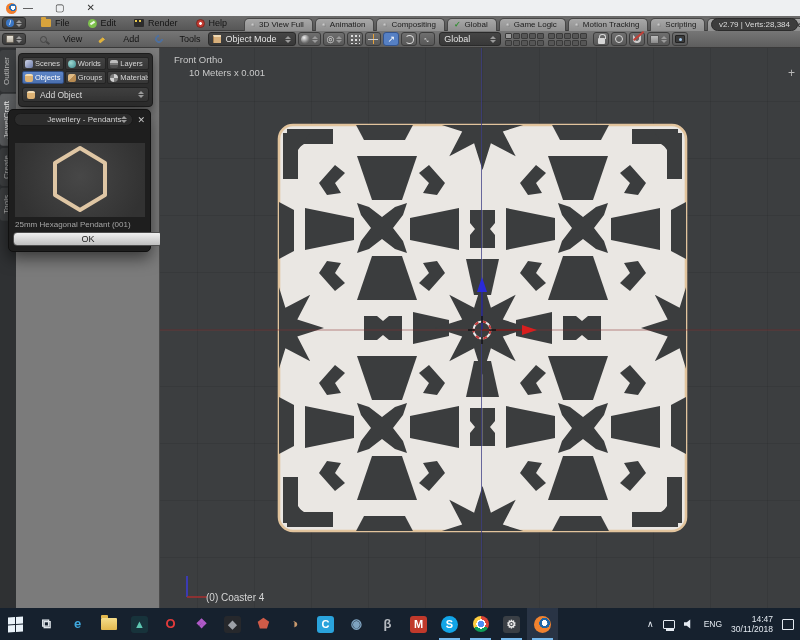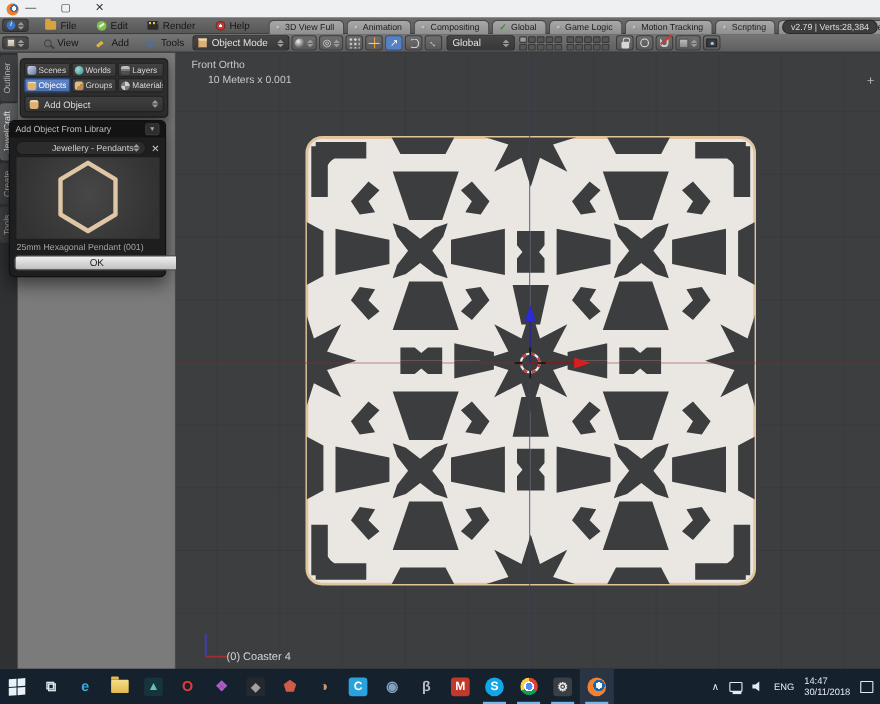--- a/index.html
+++ b/index.html
@@ -33,21 +33,21 @@
   .mi-help { width:9px; height:9px; border-radius:50%; background:radial-gradient(circle,#fff 0 28%, #c23b32 29% 100%); border:1px solid #7e241e; }
 
   .layout-tabs { display:flex; align-items:flex-end; gap:2px; height:15px; margin-left:8px; }
   .layout-tab { display:flex; align-items:center; gap:4px; height:13px; padding:0 8px 0 6px; background:linear-gradient(#a8a8a8,#8f8f8f); border:1px solid #474747; border-bottom:none; border-radius:5px 5px 0 0; font-size:8px; color:#1c1c1c; white-space:nowrap; }
   .tab-dot { width:4px; height:4px; border-radius:50%; background:radial-gradient(circle at 35% 35%, #cfcfcf, #6a6a6a); }
   .tab-check { color:#2f8f2f; font-size:8px; font-weight:bold; }
   .version-badge { position:absolute; right:2px; top:2px; background:#3d3d3d; border:1px solid #2b2b2b; border-radius:7px; color:#dcdcdc; font-size:8px; padding:1px 7px; }
 
   
   .viewbar { position:absolute; left:0; top:31px; width:800px; height:17px; background:linear-gradient(#767676,#5e5e5e); display:flex; align-items:center; padding:0 2px; border-bottom:1px solid #3a3a3a; }
-  .vb-menu { display:flex; align-items:center; gap:5px; margin:0 8px; color:#141414; font-size:9px;justify-content:flex-end; }
+  .vb-menu { display:flex; align-items:center; gap:16px; margin:0 8px; color:#141414; font-size:9px;justify-content:flex-end; }
   .mi-mag { width:7px; height:7px; border:1.5px solid #454545; border-radius:50%; position:relative; }
   .mi-mag::after { content:""; position:absolute; left:5px; top:5px; width:4px; height:1.5px; background:#454545; transform:rotate(40deg); }
   .mi-pencil { width:9px; height:2.5px; background:linear-gradient(90deg,#e0b23c 70%, #6a6a6a 70%); transform:rotate(-40deg); border-radius:1px; }
   .mi-wrench { width:8px; height:8px; border-radius:50%; border:2px solid #4d6f9e; border-top-color:transparent; transform:rotate(45deg); }
   .dd { display:flex; align-items:center; gap:4px; background:linear-gradient(#454545,#383838); border:1px solid #2a2a2a; border-radius:3px; height:14px; padding:0 4px; color:#e3e3e3; font-size:9px; }
   .dd .cube { width:8px; height:8px; background:#d8b07c; border-top:2px solid #efd9b4; border-left:1px solid #a87f4e; }
   .icon-btn { display:flex; align-items:center; justify-content:center; gap:2px; background:linear-gradient(#6f6f6f,#585858); border:1px solid #3c3c3c; border-radius:3px; height:14px; min-width:16px; padding:0 2px; margin-left:2px; color:#ddd; }
   .icon-btn.pressed { background:#5680c4; border-color:#33538c; color:#fff; }
   .shade-sphere { width:9px; height:9px; border-radius:50%; background:radial-gradient(circle at 35% 30%, #efefef, #6e6e6e 60%, #3d3d3d); }
   .pivot-ic { font-size:9px; color:#ddd; line-height:9px; }
@@ -132,21 +132,21 @@
   .tb-folder { width:16px; height:12px; background:linear-gradient(#f5dd8a,#e3b94e); border-radius:1px; position:relative; }
   .tb-folder::before { content:""; position:absolute; left:0; top:-3px; width:7px; height:3px; background:#e3b94e; border-radius:1px 1px 0 0; }
   .chrome-ic { width:16px; height:16px; border-radius:50%; background:radial-gradient(circle, #4f8ef5 0 27%, #ffffff 28% 40%, transparent 41%), conic-gradient(#db4437 0 120deg, #0f9d58 120deg 240deg, #ffcd40 240deg 360deg); }
   .blender-ic { width:17px; height:17px; border-radius:50%; background:radial-gradient(circle at 62% 42%, #fdfdfd 0 20%, #1f65a6 21% 36%, #f0822f 37% 100%); }
   .tray { margin-left:auto; display:flex; align-items:center; gap:9px; padding-right:6px; color:#e4eaf1; }
   .tray-caret { font-size:9px; }
   .net-ic { width:12px; height:9px; border:1px solid #e4eaf1; border-radius:1px; position:relative; }
   .net-ic::after { content:""; position:absolute; left:2px; bottom:-3px; width:8px; height:1.5px; background:#e4eaf1; }
   .vol-ic { width:11px; height:10px; background:#e4eaf1; clip-path:polygon(0 32%, 28% 32%, 60% 5%, 60% 95%, 28% 68%, 0 68%); }
   .tray-lang { font-size:8.5px; }
-  .tray-clock { text-align:left; font-size:8.5px; line-height:10px; }
+  .tray-clock { text-align:right; font-size:8.5px; line-height:10px; }
   .action-ic { width:12px; height:11px; border:1px solid #e4eaf1; border-radius:1px 1px 1px 0; }
 </style>
 </head>
 <body>
 
 <div class="screen">
 
   <div class="titlebar">
     <span class="blender-logo"></span>
     <span class="win-ctrls">
@@ -372,24 +372,20 @@
           <span class="oic object-icon"></span>
           <span>Add Object</span>
           <span class="updown">
               <i class="u"></i>
               <i class="d"></i>
             </span>
         </div>
       </div>
 
       <div class="popup2">
-        <div class="lib-hdr">
-          <span>Add Object From Library</span>
-          <span class="lib-hdr-btn">▼</span>
-        </div>
         <div class="lib-row">
           <span class="lib-select">
             <span class="lbl">Jewellery - Pendants</span>
             <span class="updown">
                 <i class="u"></i>
                 <i class="d"></i>
               </span>
           </span>
           <span class="lib-close">✕</span>
         </div>

